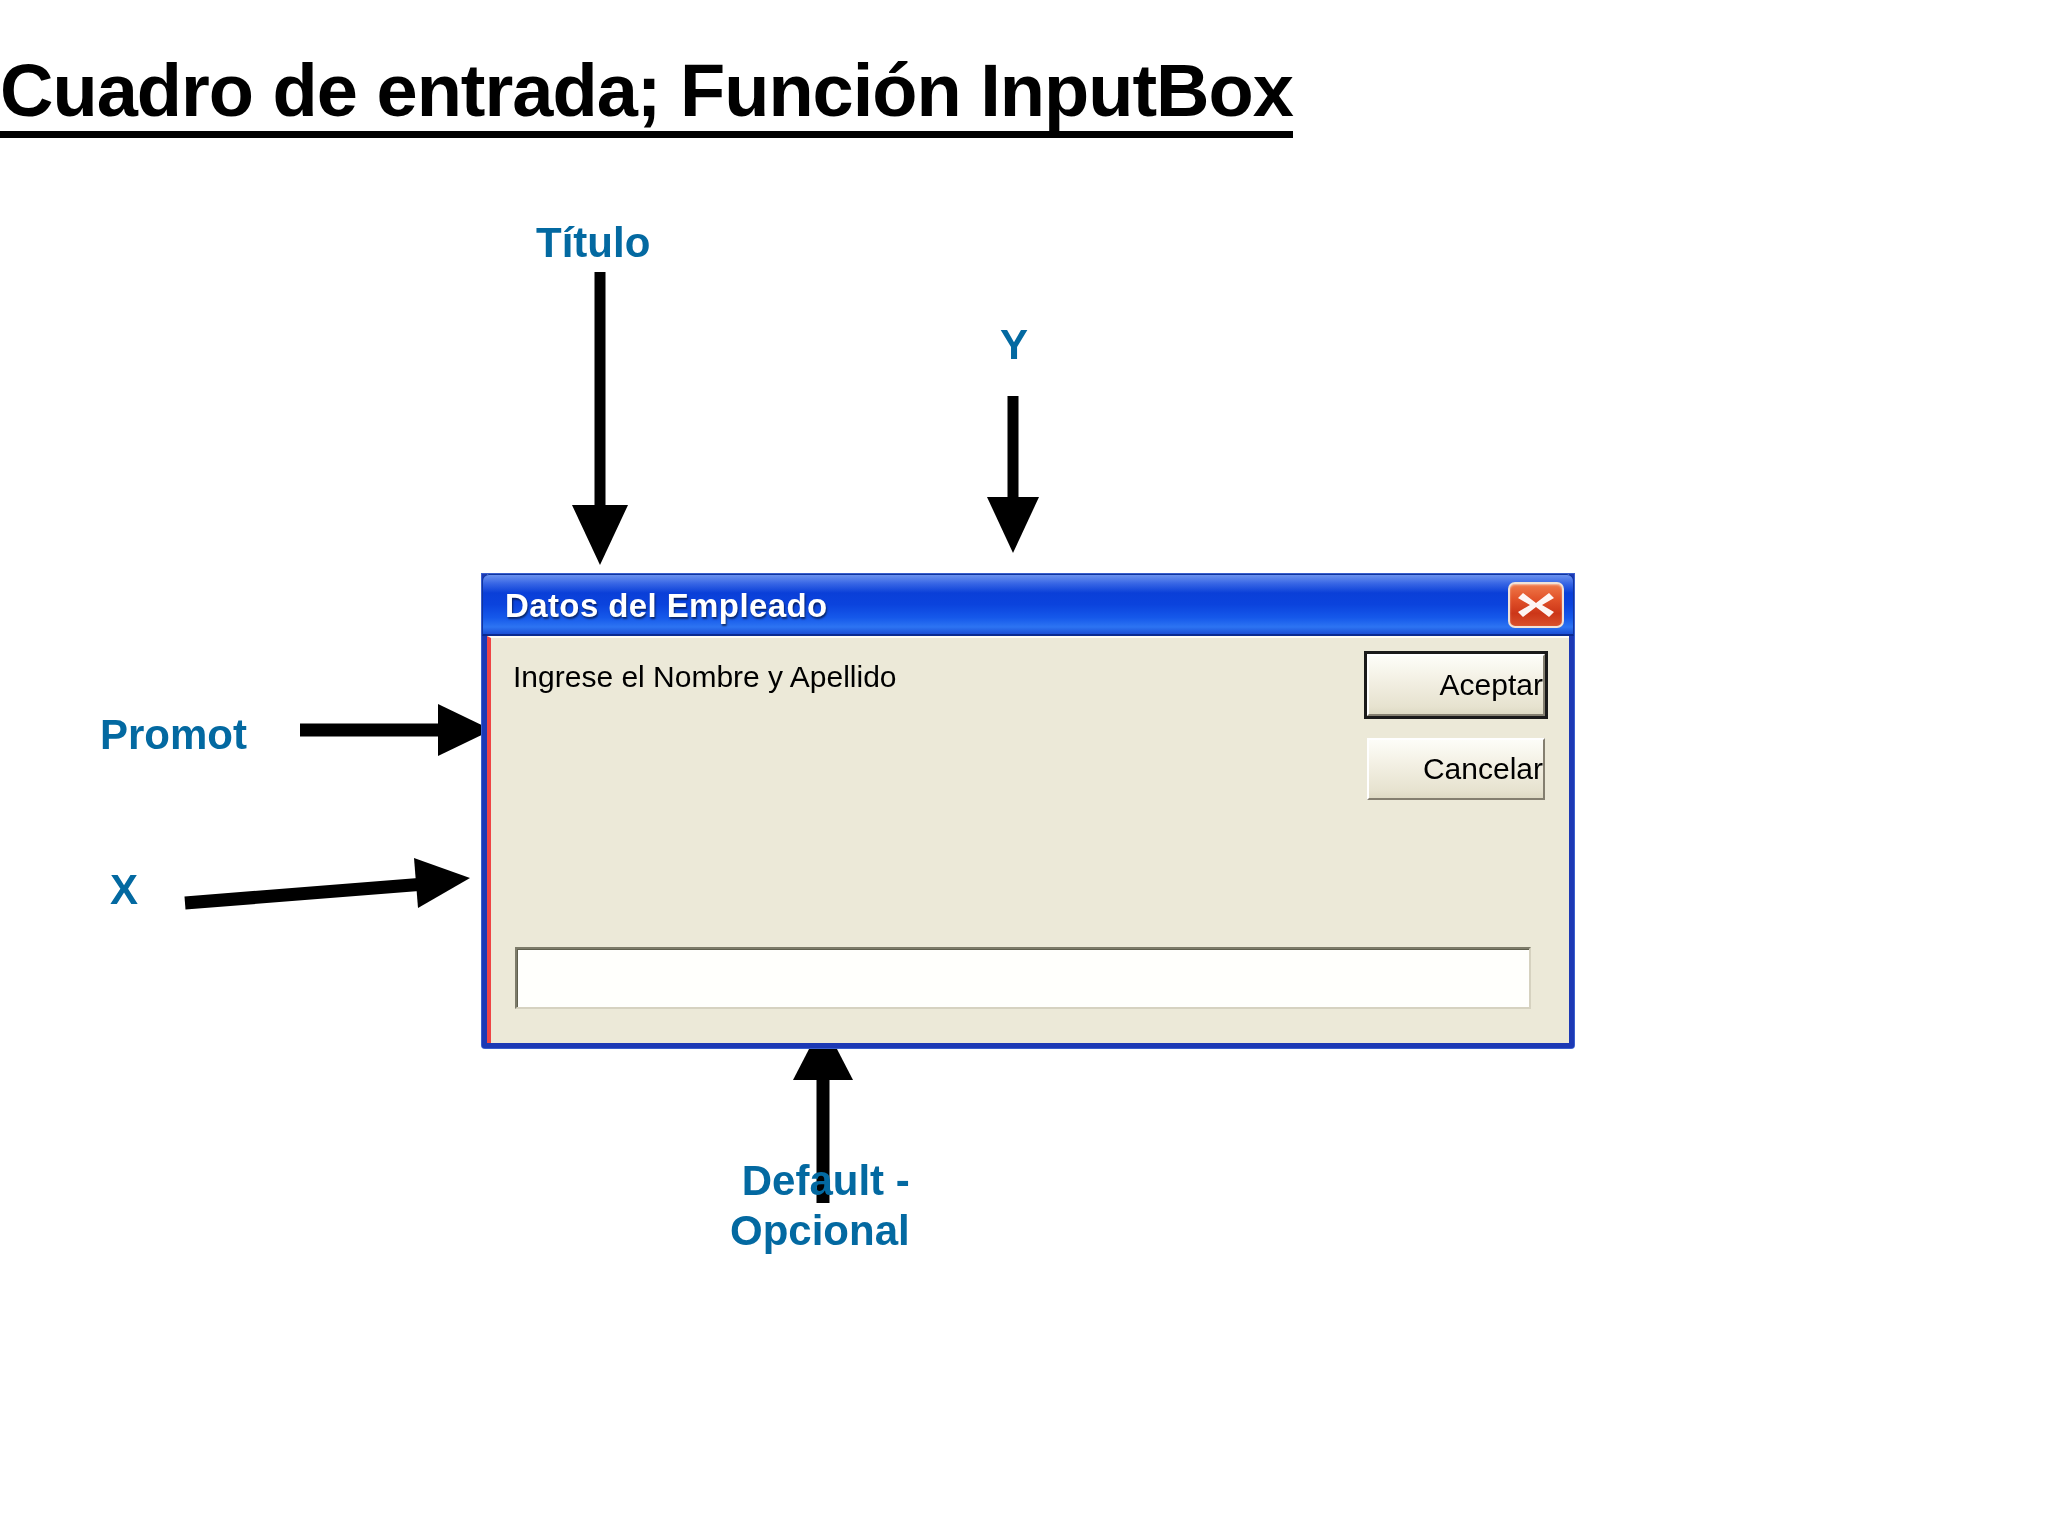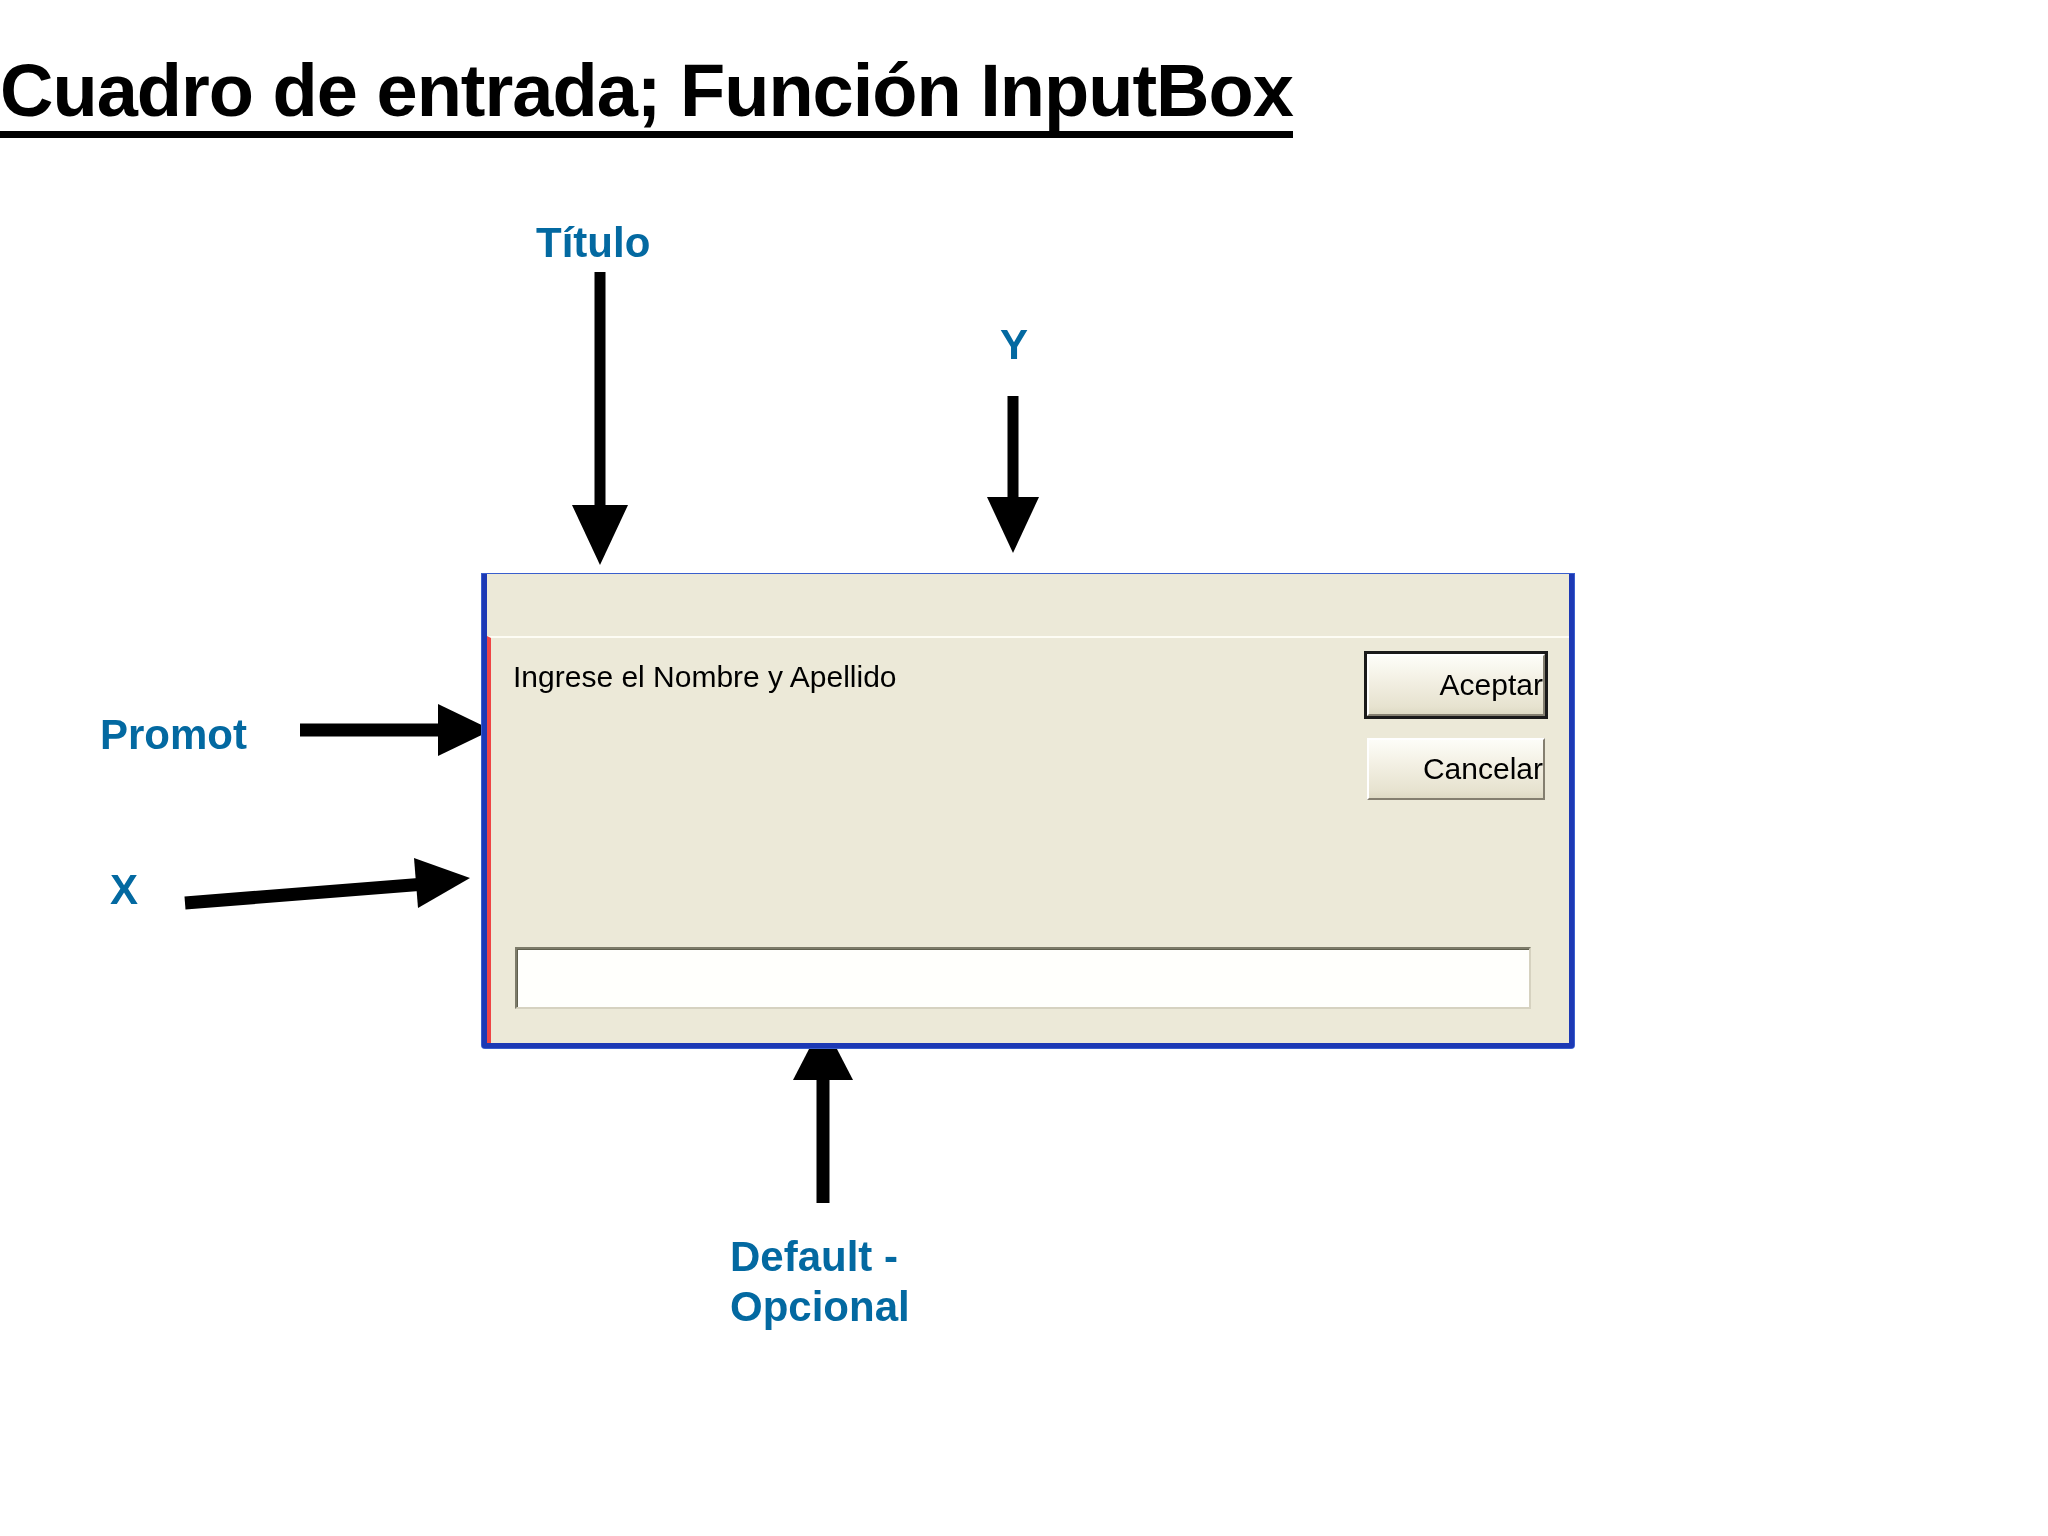--- a/index.html
+++ b/index.html
@@ -43,21 +43,21 @@
     font-weight: bold;
     color: #0369a1;
     font-size: 42px;
     white-space: pre;
     line-height: 1.18;
   }
   #label-titulo  { left: 536px;  top: 218px; }
   #label-y       { left: 1000px; top: 320px; }
   #label-promot  { left: 100px;  top: 710px; }
   #label-x       { left: 110px;  top: 865px; }
-  #label-default { left: 730px;  top: 1232px; }
+  #label-default { left: 730px;  top: 1156px; text-align: right; }
 
   
   #arrow-layer {
     position: absolute;
     left: 0; top: 0;
     width: 2048px; height: 1536px;
     pointer-events: none;
   }
 
   
@@ -230,20 +230,30 @@
 
 <div class="annot-label" id="label-titulo">Título</div>
 <div class="annot-label" id="label-y">Y</div>
 <div class="annot-label" id="label-promot">Promot</div>
 <div class="annot-label" id="label-x">X</div>
 <div class="annot-label" id="label-default">Default -
 Opcional</div>
 
 <div id="inputbox-dialog">
 
+  <div id="titlebar">
+    <div id="titlebar-gloss"></div>
+    <div id="titlebar-text">Datos del Empleado</div>
+
+    <div id="close-button">
+      <svg width="52" height="42" viewBox="0 0 52 42" xmlns="http://www.w3.org/2000/svg">
+        <path d="M13 9 L26 19 L39 9 L44 14 L32 21 L44 28 L39 33 L26 23 L13 33 L8 28 L20 21 L8 14 Z" fill="#ffffff" opacity="0.95"></path>
+      </svg>
+    </div>
+  </div>
 
   <div id="dialog-body">
 
     <div id="prompt-text">Ingrese el Nombre y Apellido</div>
 
     <div class="xp-button" id="accept-button">
       <span>Aceptar</span>
     </div>
 
     <div class="xp-button" id="cancel-button">

